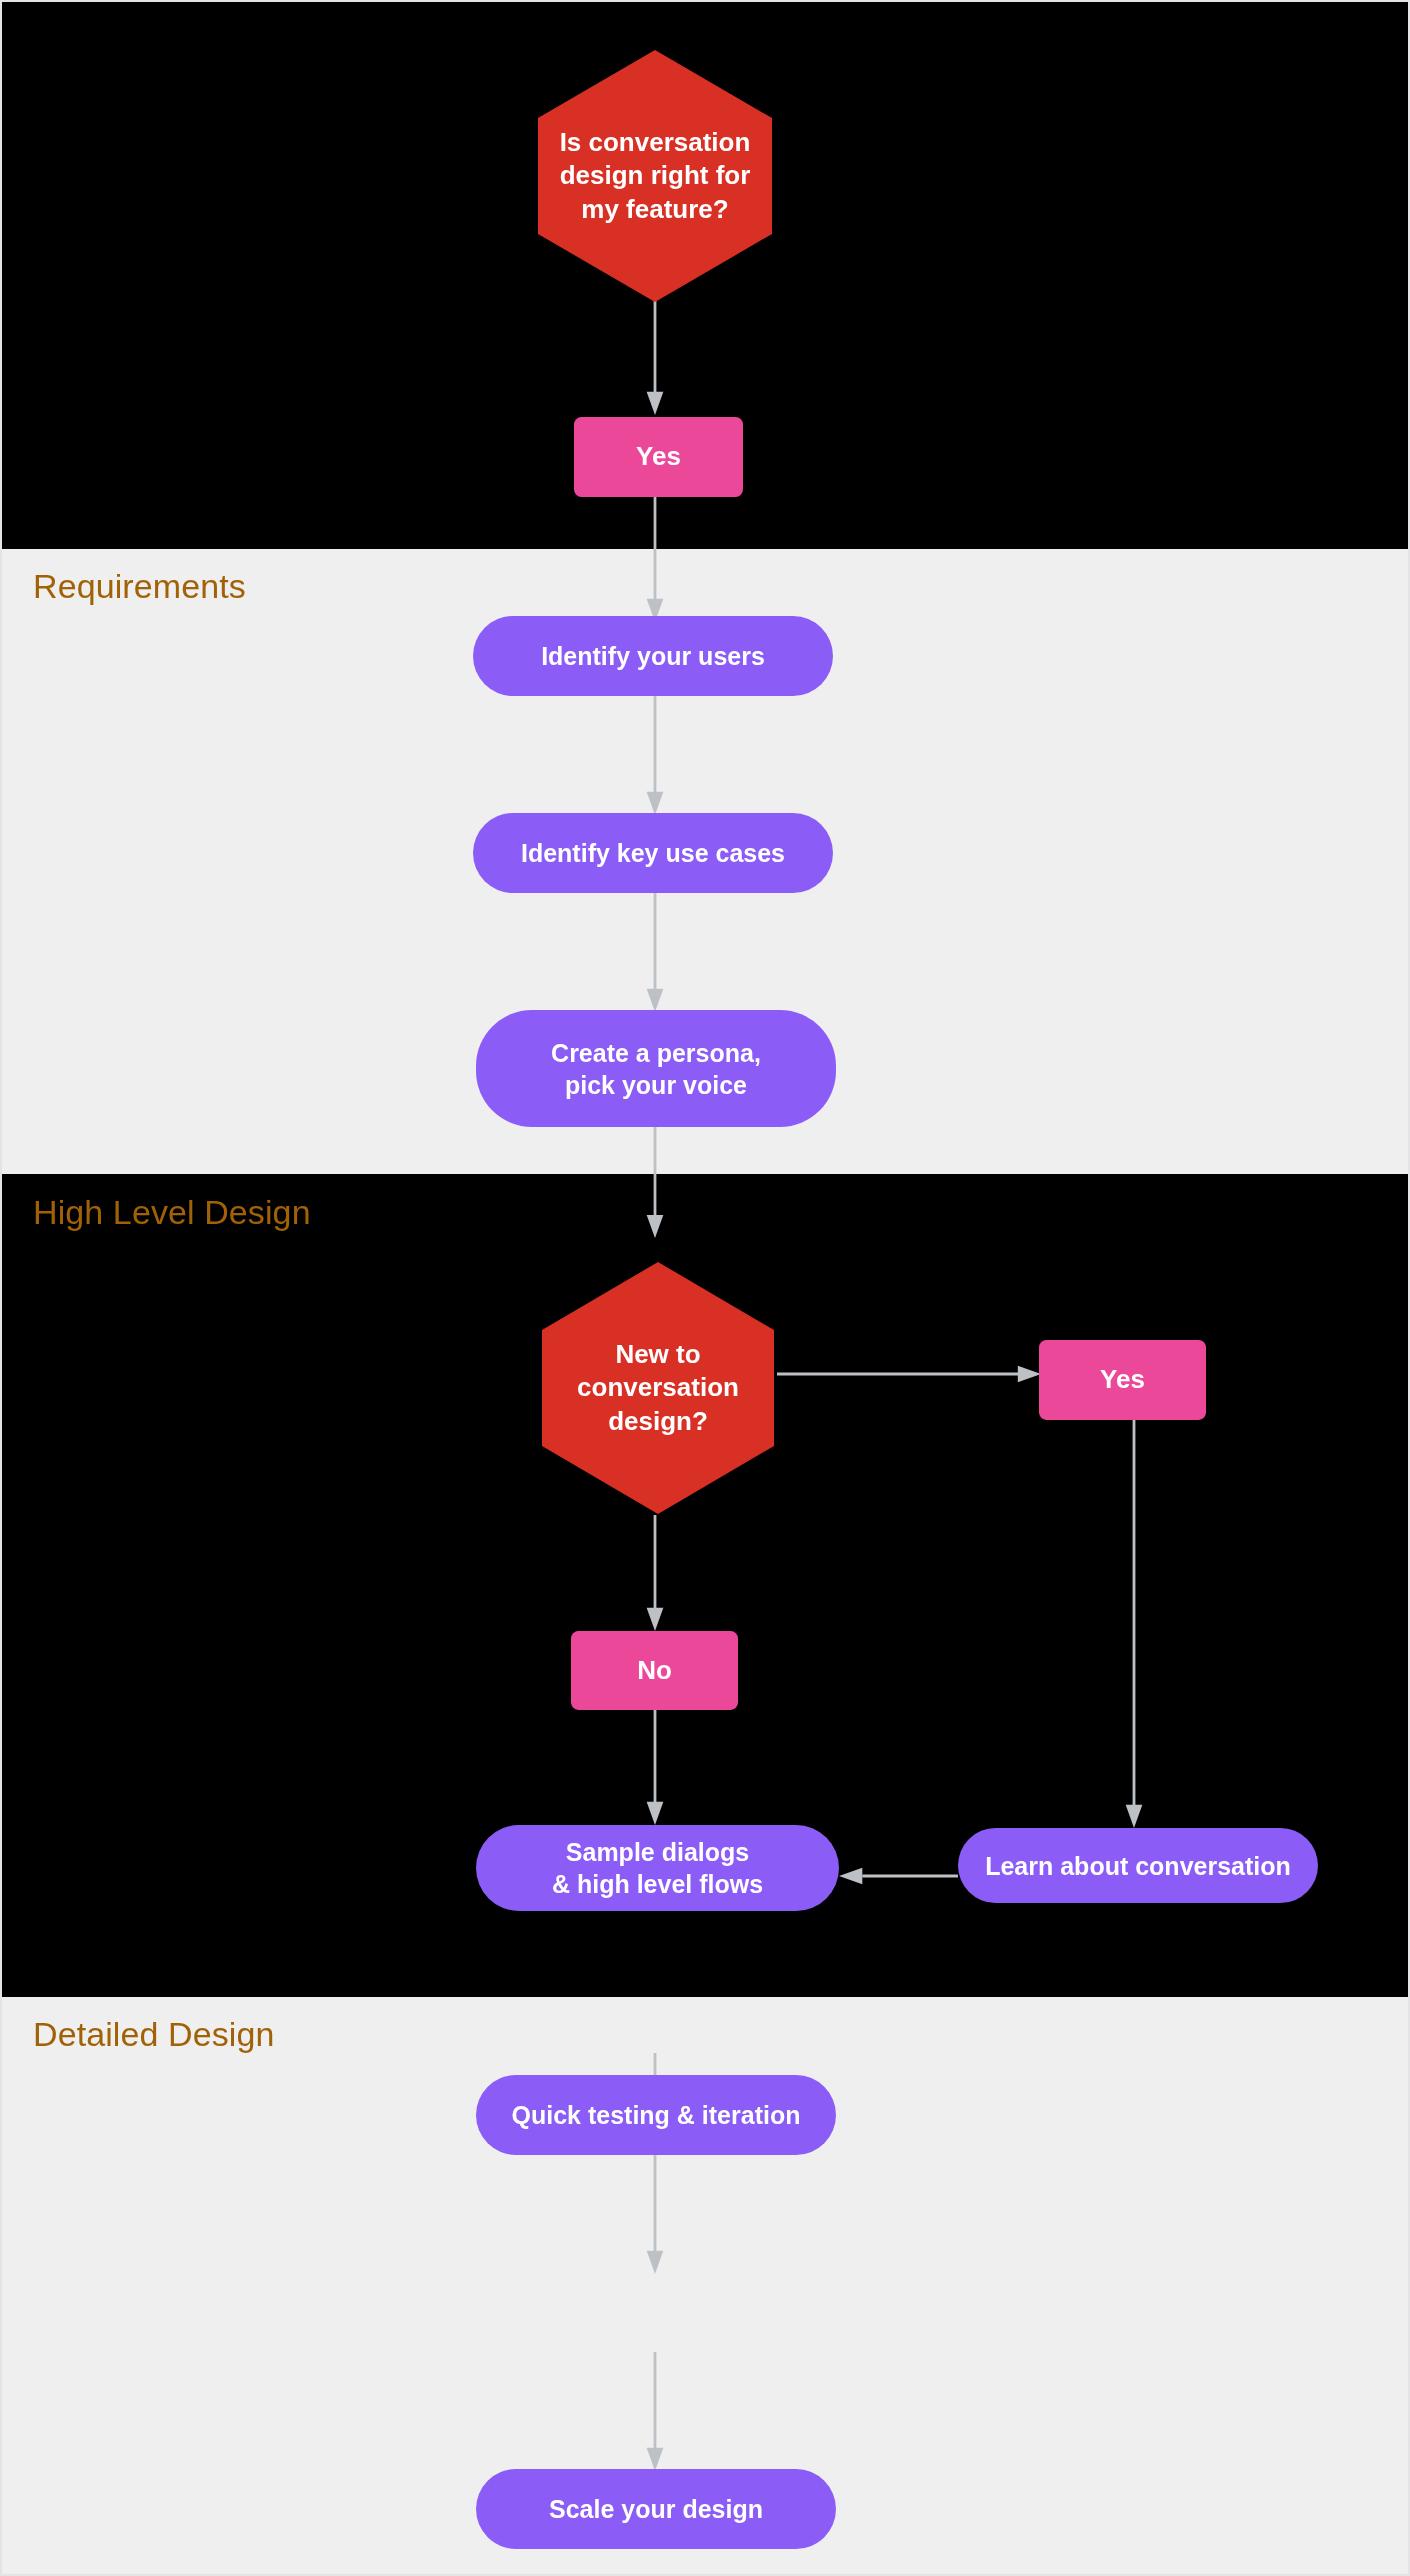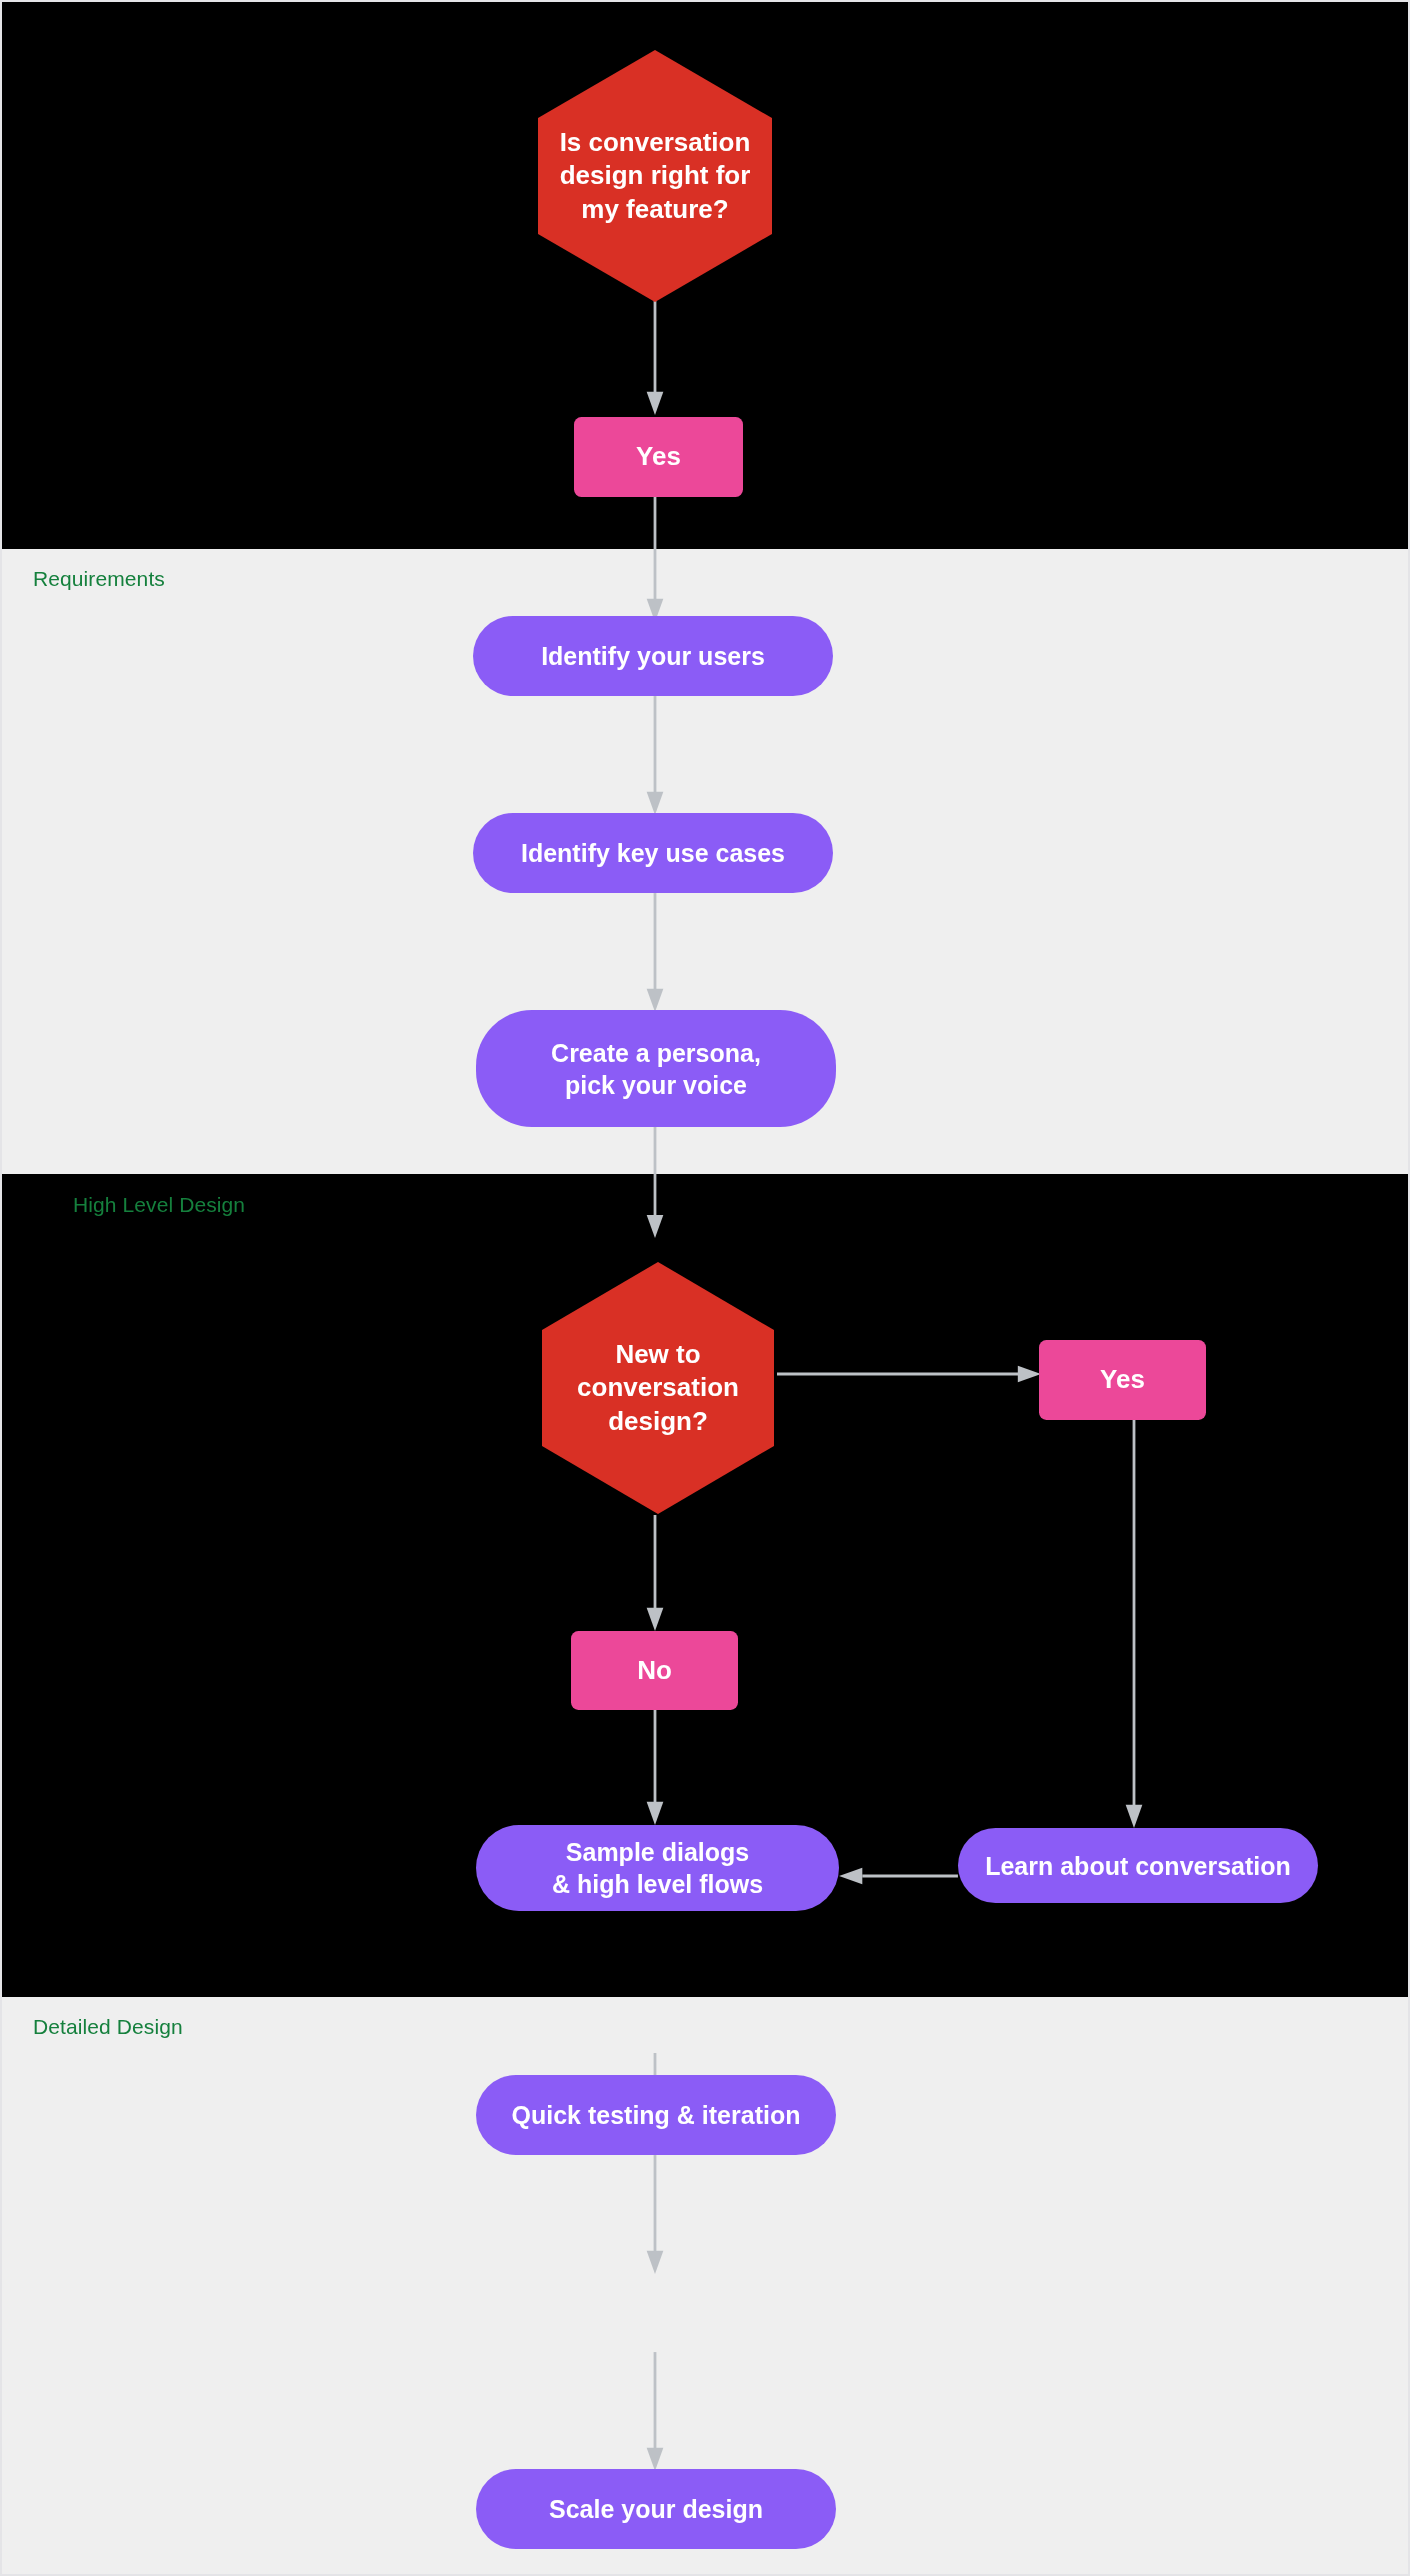--- a/index.html
+++ b/index.html
@@ -16,23 +16,23 @@
   }
 
   
   .band{position:absolute;left:0;right:0;box-sizing:border-box;}
   .band.dark{background:#000000;}
   .band.light{background:#EFEFEF;}
 
   .band-label{
     position:absolute;
     left:31px;
-    font-size:21px;
+    font-size:34px;
     font-weight:400;
-    color:#15803d;
+    color:#a16207;
     letter-spacing:0.1px;
     white-space:nowrap;
   }
 
   
   .node{
     position:absolute;
     display:flex;
     align-items:center;
     justify-content:center;
@@ -81,21 +81,21 @@
 <body>
 
 <div id="canvas">
 
   <div class="band dark" style="top:0px;height:547px;"></div>
   <div class="band light" style="top:547px;height:625px;"></div>
   <div class="band dark" style="top:1172px;height:823px;"></div>
   <div class="band light" style="top:1995px;height:581px;"></div>
 
   <div class="band-label" style="top:565px;">Requirements</div>
-  <div class="band-label" style="top:1191px;margin-left:40px;">High Level Design</div>
+  <div class="band-label" style="top:1191px;">High Level Design</div>
   <div class="band-label" style="top:2013px;">Detailed Design</div>
 
   <div class="conn" style="left:640px;top:297px;width:26px;height:116px;">
     <svg width="26" height="116" viewBox="0 0 28 125">
       <line x1="14" y1="0" x2="14" y2="108" stroke="#BDC1C6" stroke-width="3"></line>
       <polygon points="14,125 5,100 23,100" fill="#BDC1C6"></polygon>
     </svg>
   </div>
 
   <div class="conn" style="left:640px;top:495px;width:26px;height:125px;">

